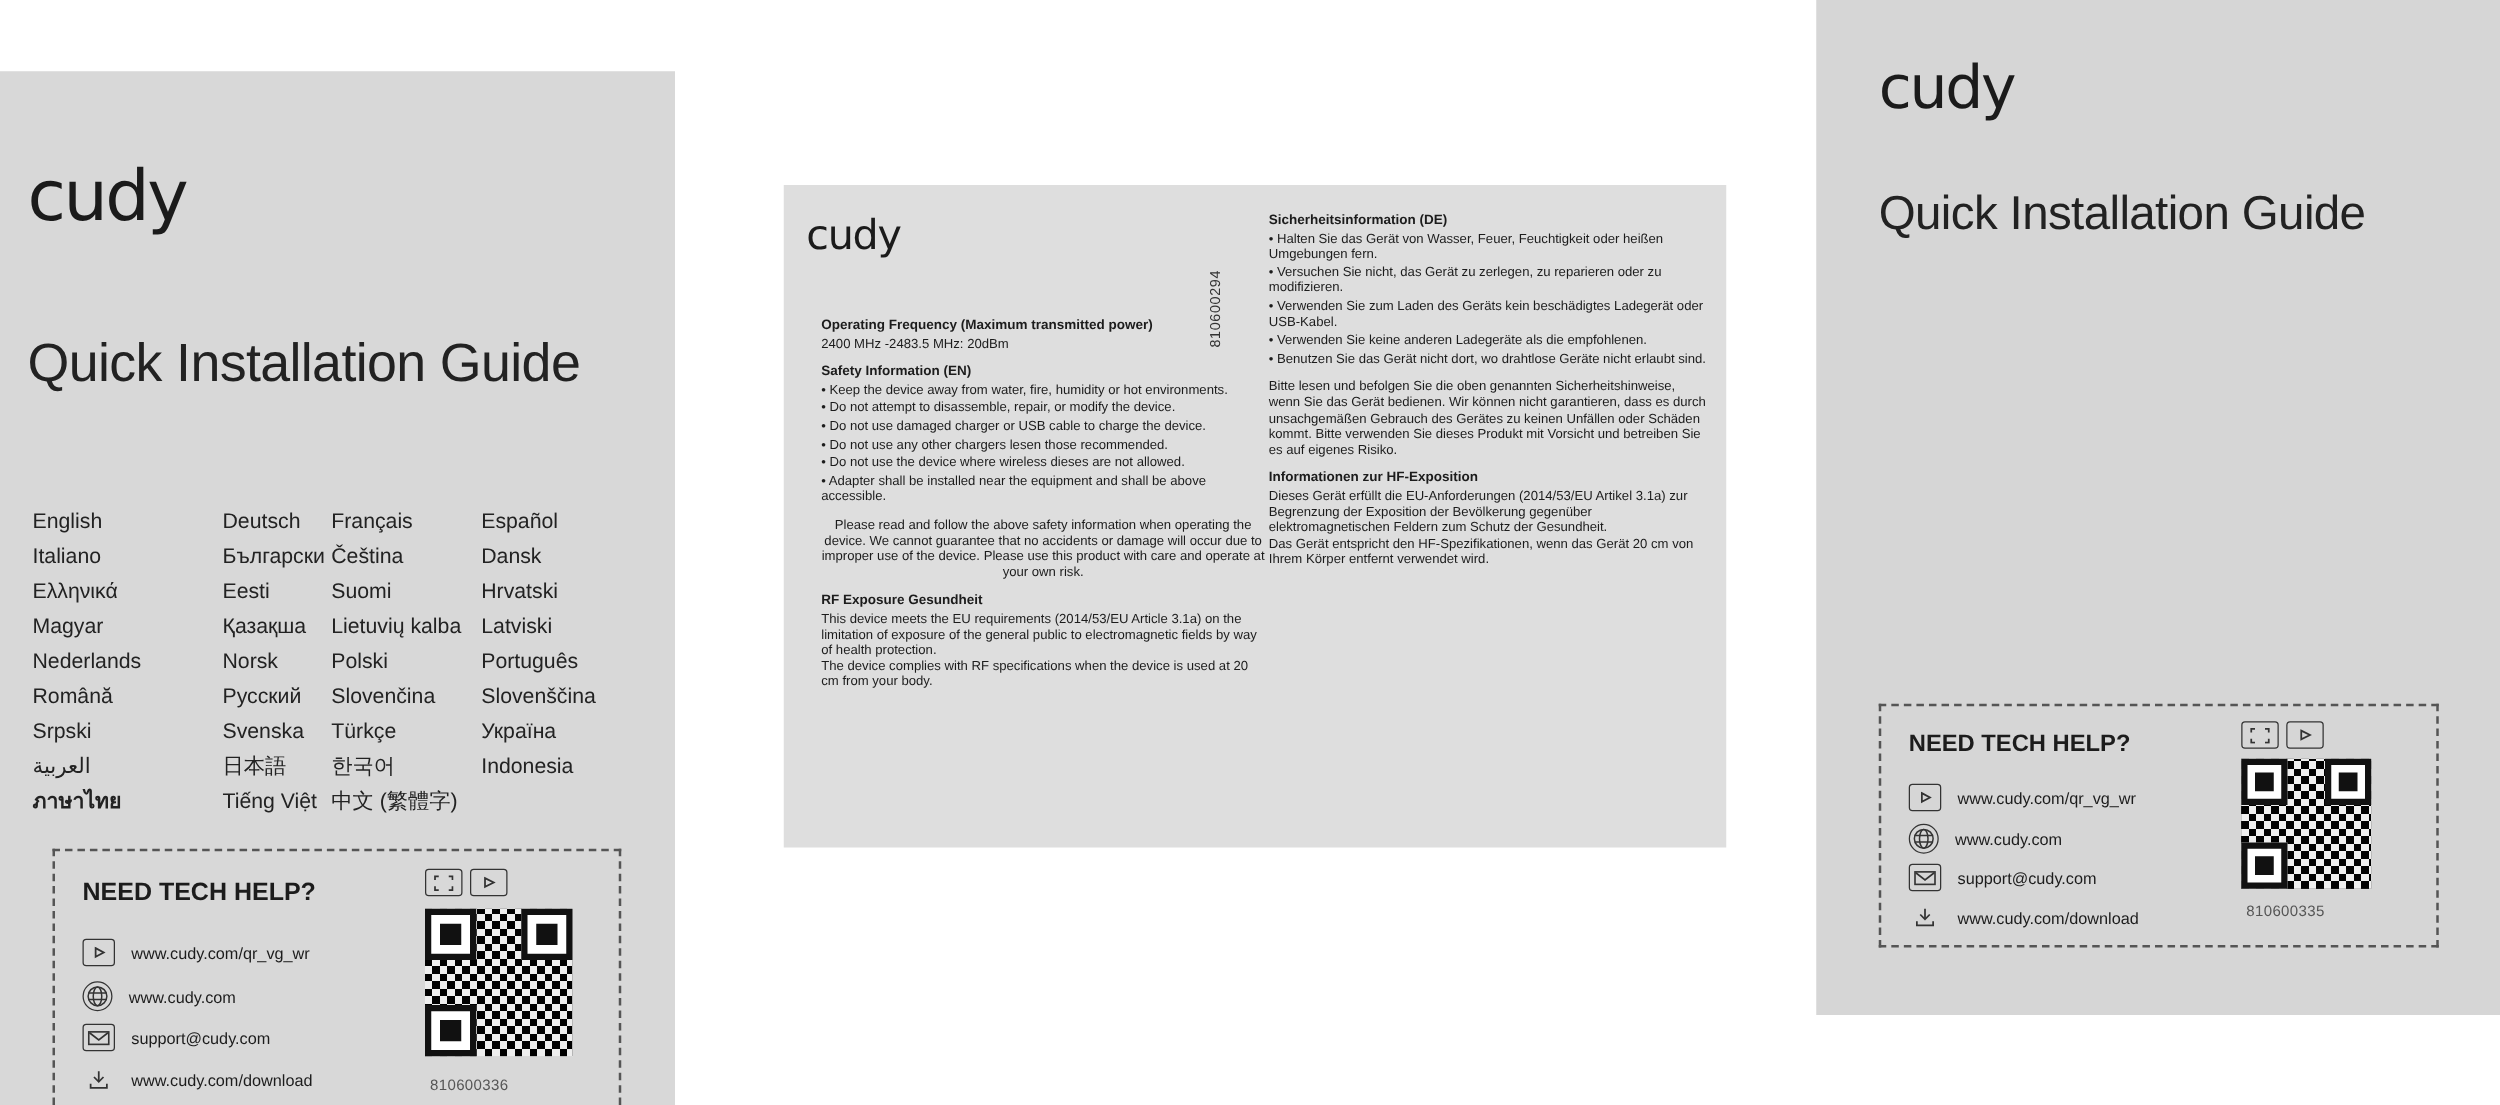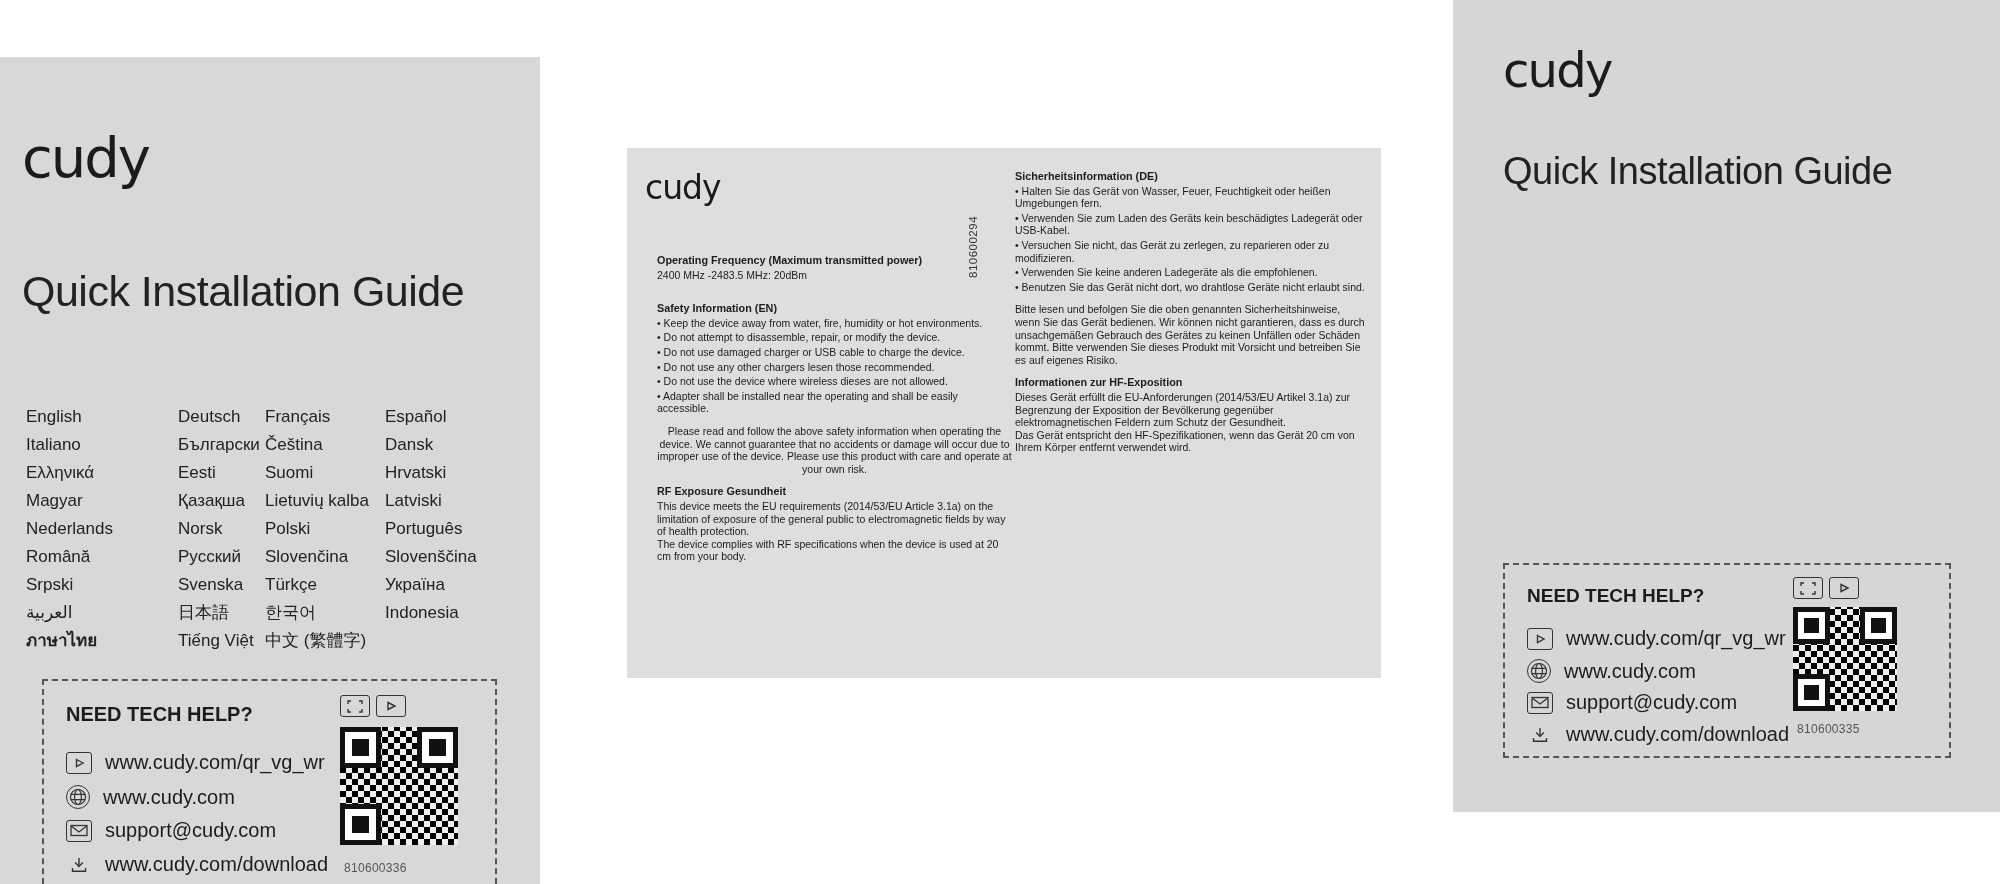--- a/index.html
+++ b/index.html
@@ -81,21 +81,21 @@
     top: 22px;
     font-size: 20px;
     font-weight: bold;
     color: #1c1c1c;
   }
   .link-row {
     position: absolute;
     display: flex;
     align-items: center;
     gap: 13px;
-    font-size: 20px;
+    font-size: 13px;
     color: #1c1c1c;
   }
   .icon-box {
     width: 26px;
     height: 22px;
     border: 1.6px solid #333;
     border-radius: 3px;
     display: flex;
     align-items: center;
     justify-content: center;
@@ -368,41 +368,41 @@
   </div>
 </div>
 
 <div class="sheet" id="mid-sheet">
   <div class="brand">cudy</div>
   <div class="vert-code" style="left:340px; top:20px; height:110px;">810600294</div>
 
   <div class="col" style="left:30px; top:106px; width:355px;">
     <h4>Operating Frequency (Maximum transmitted power)</h4>
     <p>2400 MHz -2483.5 MHz: 20dBm</p>
-    <h4 style="margin-top:21px;">Safety Information (EN)</h4>
+    <h4 style="margin-top:10px;">Safety Information (EN)</h4>
     <ul>
       <li>• Keep the device away from water, fire, humidity or hot environments.</li>
       <li>• Do not attempt to disassemble, repair, or modify the device.</li>
       <li>• Do not use damaged charger or USB cable to charge the device.</li>
       <li>• Do not use any other chargers lesen those recommended.</li>
       <li>• Do not use the device where wireless dieses are not allowed.</li>
-      <li>• Adapter shall be installed near the operating and shall be easily accessible.</li>
+      <li>• Adapter shall be installed near the equipment and shall be above accessible.</li>
     </ul>
     <p style="margin-top:10px;text-align:center;">Please read and follow the above safety information when operating the device. We cannot guarantee that no accidents or damage will occur due to improper use of the device. Please use this product with care and operate at your own risk.</p>
     <h4 style="margin-top:10px;">RF Exposure Gesundheit</h4>
     <p style="white-space:pre-line;">This device meets the EU requirements (2014/53/EU Article 3.1a) on the limitation of exposure of the general public to electromagnetic fields by way of health protection.
 The device complies with RF specifications when the device is used at 20 cm from your body.</p>
   </div>
 
   <div class="col" style="left:388px; top:22px; width:350px;">
     <h4>Sicherheitsinformation (DE)</h4>
     <ul>
       <li>• Halten Sie das Gerät von Wasser, Feuer, Feuchtigkeit oder heißen Umgebungen fern.</li>
+      <li>• Versuchen Sie nicht, das Gerät zu zerlegen, zu reparieren oder zu modifizieren.</li>
       <li>• Verwenden Sie zum Laden des Geräts kein beschädigtes Ladegerät oder USB-Kabel.</li>
-      <li>• Versuchen Sie nicht, das Gerät zu zerlegen, zu reparieren oder zu modifizieren.</li>
       <li>• Verwenden Sie keine anderen Ladegeräte als die empfohlenen.</li>
       <li>• Benutzen Sie das Gerät nicht dort, wo drahtlose Geräte nicht erlaubt sind.</li>
     </ul>
     <p style="margin-top:10px;">Bitte lesen und befolgen Sie die oben genannten Sicherheitshinweise, wenn Sie das Gerät bedienen. Wir können nicht garantieren, dass es durch unsachgemäßen Gebrauch des Gerätes zu keinen Unfällen oder Schäden kommt. Bitte verwenden Sie dieses Produkt mit Vorsicht und betreiben Sie es auf eigenes Risiko.</p>
     <h4 style="margin-top:10px;">Informationen zur HF-Exposition</h4>
     <p style="white-space:pre-line;">Dieses Gerät erfüllt die EU-Anforderungen (2014/53/EU Artikel 3.1a) zur Begrenzung der Exposition der Bevölkerung gegenüber elektromagnetischen Feldern zum Schutz der Gesundheit.
 Das Gerät entspricht den HF-Spezifikationen, wenn das Gerät 20 cm von Ihrem Körper entfernt verwendet wird.</p>
   </div>
 </div>
 

